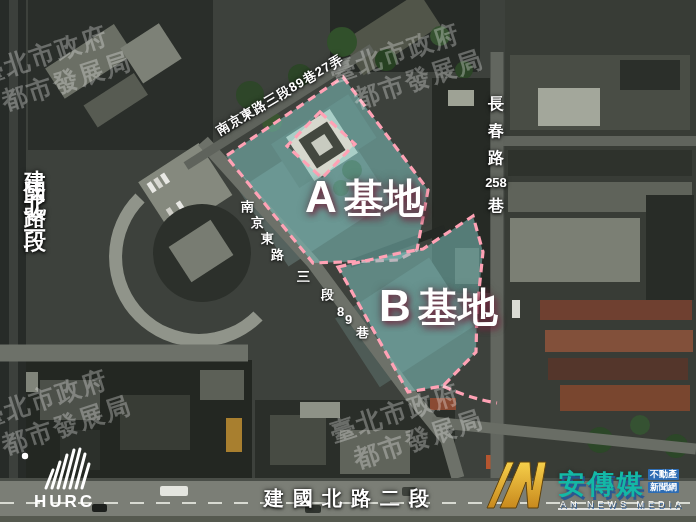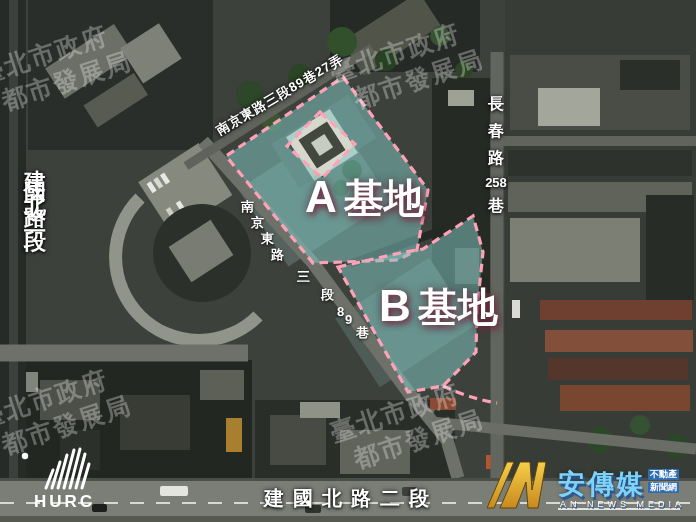--- a/index.html
+++ b/index.html
@@ -39,21 +39,21 @@
   .wm-tr{left:326px;top:58px;}
   .wm-bl{left:-26px;top:404px;}
   .wm-bm{left:326px;top:418px;}
 
   
   .hurc{position:absolute;left:20px;top:446px;width:86px;height:70px;color:#fff;}
   .hurc .txt{position:absolute;left:14px;top:46px;font-size:17px;font-weight:700;letter-spacing:3px;}
 
   
   .anlogo{position:absolute;left:486px;top:452px;width:206px;height:64px;}
-  .an-zh{position:absolute;left:72px;top:14px;font-size:27px;font-weight:700;color:#7dd3fc;letter-spacing:2px;
+  .an-zh{position:absolute;left:72px;top:14px;font-size:27px;font-weight:700;color:#14b8a6;letter-spacing:2px;
     text-shadow:2px 3px 0 rgba(35,85,150,.9),0 0 4px rgba(0,0,0,.4);white-space:nowrap;}
   .an-tags{position:absolute;left:162px;top:17px;display:flex;flex-direction:column;gap:2px;}
   .an-tags span{background:#2e6db4;color:#fff;font-size:9px;font-weight:700;line-height:11px;padding:0 2px;border-radius:1px;white-space:nowrap;}
   .an-en{position:absolute;left:74px;top:47px;font-size:9px;font-weight:400;color:#fff;letter-spacing:4px;
     text-shadow:1px 2px 0 rgba(35,85,150,.85);white-space:nowrap;}
   .an-en-rule{position:absolute;left:72px;top:56px;width:122px;height:2px;background:rgba(255,255,255,.8);}
 </style>
 </head>
 <body>
 

